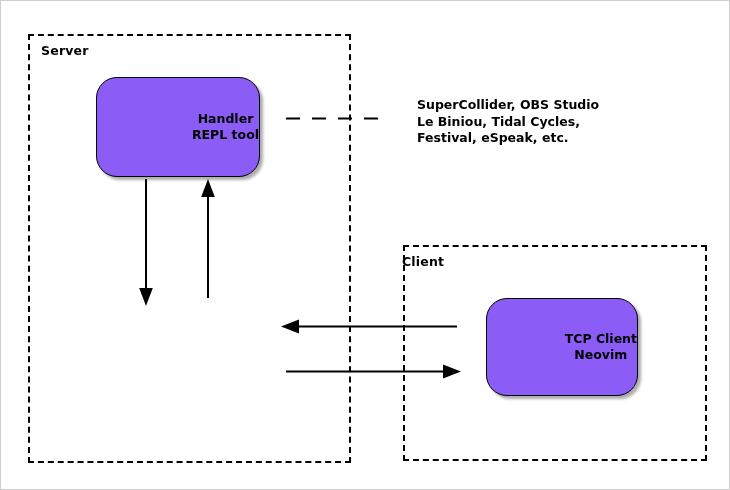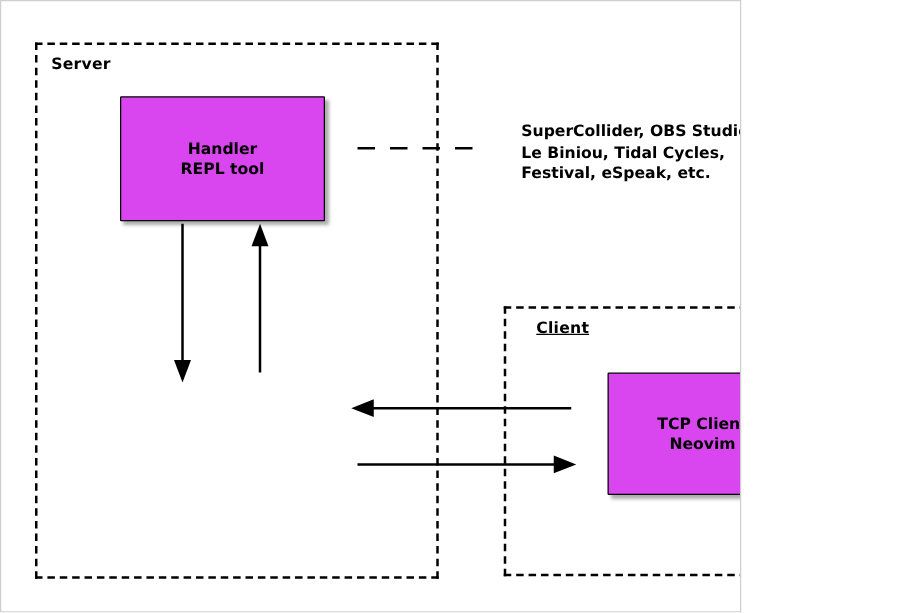--- a/index.html
+++ b/index.html
@@ -3,21 +3,21 @@
 <meta charset="utf-8">
 <title>Architecture Diagram</title>
 <style>
   html, body {
     margin: 0;
     padding: 0;
     background: #ffffff;
   }
   #canvas {
     position: relative;
-    width: 593px;
+    width: 730px;
     height: 490px;
     background: #ffffff;
     border: 1px solid #cfcfcf;
     box-sizing: border-box;
     overflow: hidden;
     font-family: "DejaVu Sans", "Liberation Sans", sans-serif;
   }
 
   
   .zone {
@@ -32,27 +32,27 @@
     font-weight: bold;
     color: #000000;
     white-space: nowrap;
     letter-spacing: 0.2px;
   }
 
   
   .node {
     position: absolute;
     box-sizing: border-box;
-    background: #d946ef;
+    background: #8b5cf6;
     border: 1.6px solid #000000;
-    border-radius: 1px;
+    border-radius: 21px;
     box-shadow: 3px 3px 3px rgba(0,0,0,0.33);
     display: flex;
     align-items: center;
-    justify-content: center;
+    justify-content: flex-end;
   }
   .node-text {
     font-size: 12.5px;
     font-weight: bold;
     color: #000000;
     text-align: center;
     line-height: 1.28;
     white-space: pre-line;
   }
 
@@ -77,21 +77,21 @@
 </style>
 </head>
 <body>
 
 <div id="canvas">
 
   <div class="zone" style="left:27px; top:33px; width:323px; height:429px;"></div>
   <div class="zone-label" style="left:40px; top:42px;">Server</div>
 
   <div class="zone" style="left:402px; top:244px; width:304px; height:216px;"></div>
-  <div class="zone-label" style="left:428px; top:253px;text-decoration:underline;">Client</div>
+  <div class="zone-label" style="left:401px; top:253px;">Client</div>
 
   <div class="node" style="left:95px; top:76px; width:164px; height:100px;">
     <div class="node-text">Handler
 REPL tool</div>
   </div>
 
 
   <div class="node" style="left:485px; top:297px; width:152px; height:98px;">
     <div class="node-text">TCP Client
 Neovim</div>

